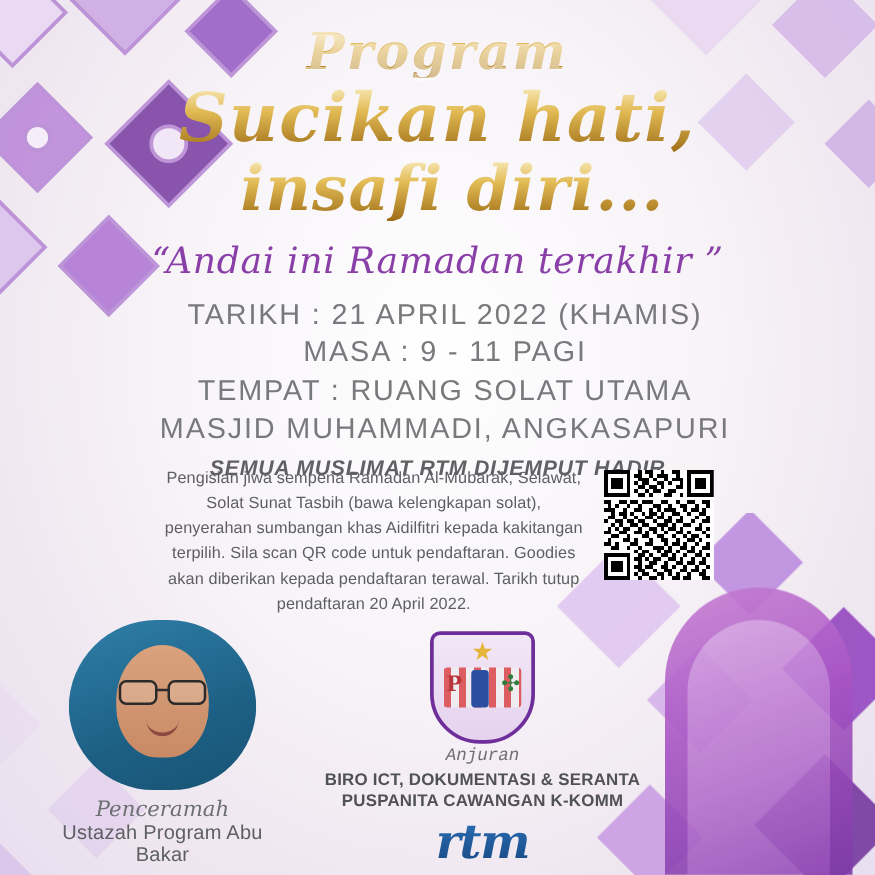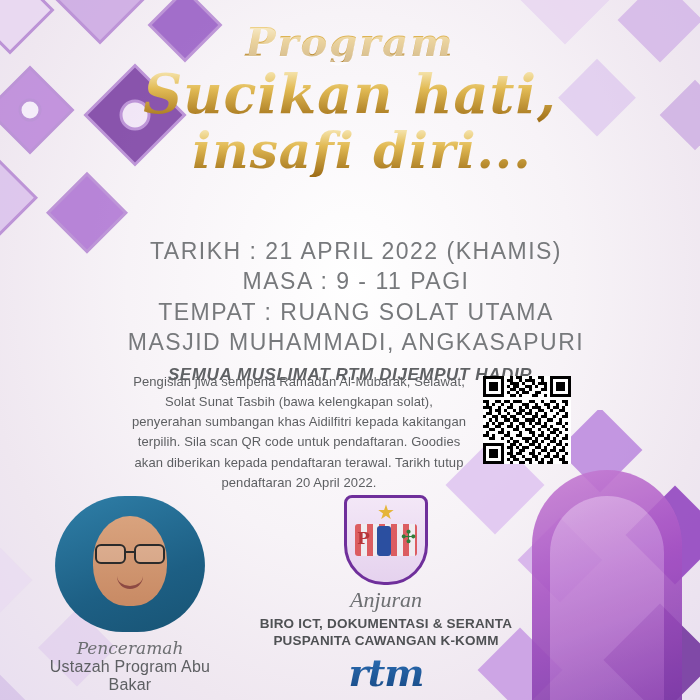--- a/index.html
+++ b/index.html
@@ -170,21 +170,21 @@
     font-family:"DejaVu Serif",serif;
   }
   .crest .palm{
     position:absolute;right:9px;top:28px;color:#2f7d3a;font-size:18px;
   }
   .crest .blue{
     position:absolute;left:30px;top:28px;width:14px;height:30px;
     background:#2b4fa0;border-radius:3px;
   }
   .anjuran{
-    font-family:Liberation Serif, serif;font-style:italic;font-size:22px;color:#6d6f72;
+    font-family:Liberation Mono, monospace;font-style:italic;font-size:14px;color:#6d6f72;
     margin-bottom:2px;
   }
   .org-name{
     font-size:13.5px;font-weight:bold;color:#4f5154;line-height:1.3;letter-spacing:.2px;
   }
   .rtm{
     margin-top:4px;
     font-family:"DejaVu Serif", serif;font-style:italic;font-weight:bold;
     font-size:38px;line-height:1;
     background:linear-gradient(180deg,#2c6fb5 0%, #184a86 100%);
@@ -239,20 +239,21 @@
       <rect x="60" y="230" width="60" height="60" transform="rotate(45 90 260)" fill="#c79ae3"></rect>
     </g>
   </svg>
 
   <div class="arch"></div>
 
   <div class="head">
     <div class="program">Program</div>
     <div class="title1">Sucikan hati,</div>
     <div class="title2">insafi diri...</div>
+    <div class="subtitle">“Andai ini Ramadan terakhir ”</div>
   </div>
 
   <div class="details">
     <div class="line">TARIKH : 21 APRIL 2022 (KHAMIS)</div>
     <div class="line">MASA : 9 - 11 PAGI</div>
     <div class="line">TEMPAT : RUANG SOLAT UTAMA</div>
     <div class="line">MASJID MUHAMMADI, ANGKASAPURI</div>
     <div class="note">SEMUA MUSLIMAT RTM DIJEMPUT HADIR</div>
   </div>
 

